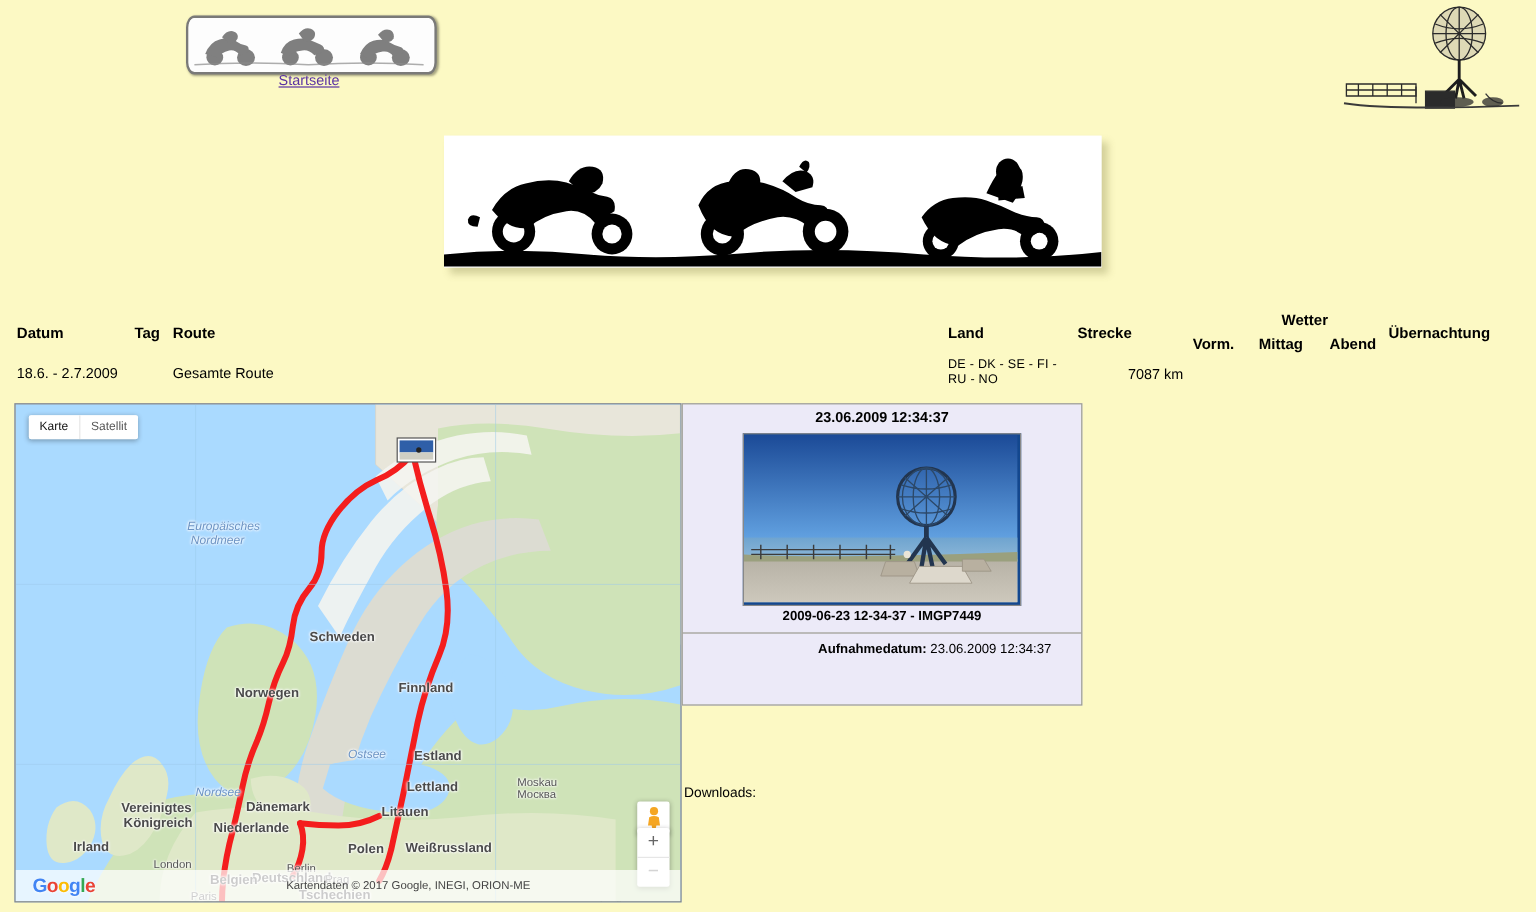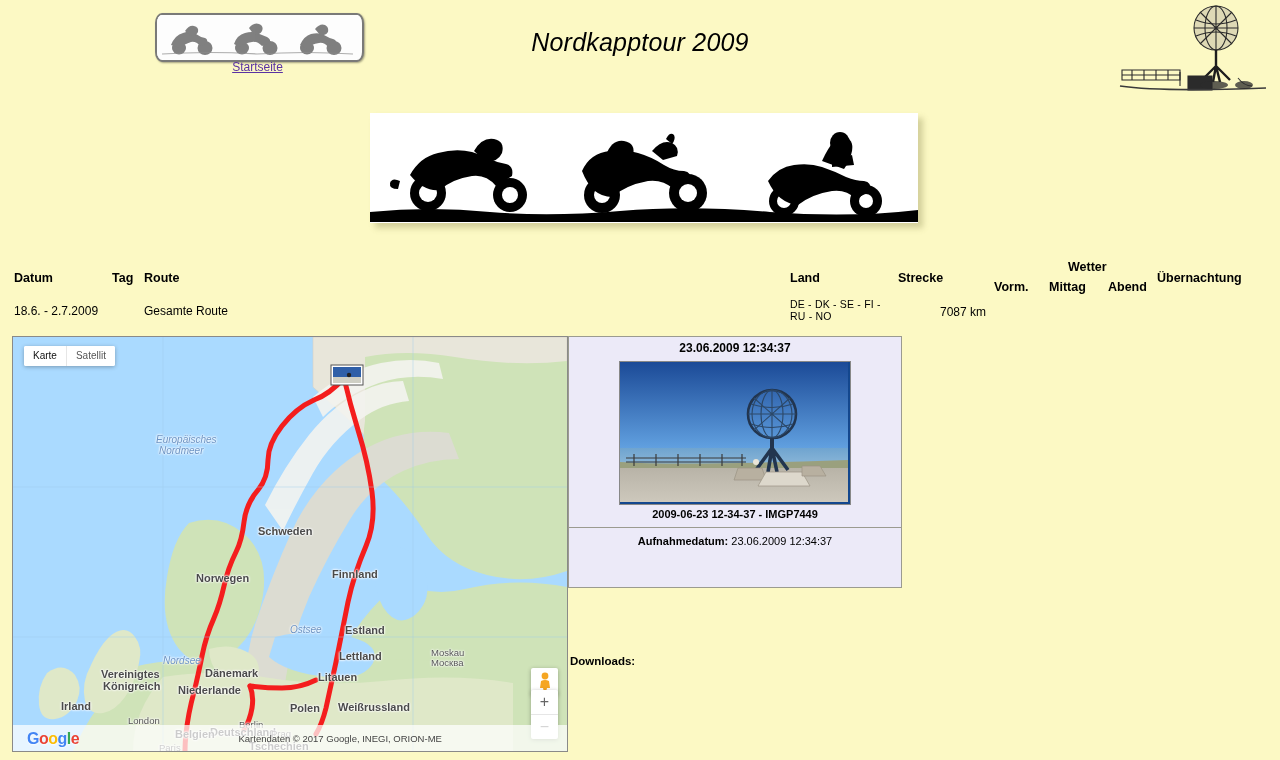--- a/index.html
+++ b/index.html
@@ -95,25 +95,25 @@
   .mlabel.city{color:#555;font-size:9.5px;font-weight:normal;}
   
   #photo-panel{
     position:absolute;left:568px;top:336px;width:334px;height:252px;
     background:#eceaf8;border:1px solid #9b9b90;box-sizing:border-box;
   }
   #photo-ts{width:100%;text-align:center;font-size:12px;font-weight:bold;padding-top:4px;}
   #photo-box{width:230px;height:142px;margin:6px auto 0;border:1px solid #888;overflow:hidden;position:relative;background:#13478e;}
   #photo-caption{width:100%;text-align:center;font-size:11px;font-weight:bold;padding-top:3px;}
   #photo-divider{width:100%;height:1px;background:#9b9b90;margin-top:7px;}
-  #photo-exif{width:100%;text-align:center;font-size:11px;padding-top:7px;}
+  #photo-exif{width:100%;text-align:center;font-size:11px;padding-top:7px;padding-left:44px;}
   #photo-exif b{font-weight:bold;}
   
   #downloads{position:absolute;left:568px;top:655px;width:420px;font-size:11.5px;}
-  #dl-title{font-weight:bold;padding-left:2px;}
+  #dl-title{font-weight:normal;padding-left:2px;}
   .dl-row{display:flex;margin-top:11px;padding-left:2px;}
   .dl-label{width:152px;}
   .dl-link{color:#5a32a3;text-decoration:underline;cursor:pointer;}
 </style>
 </head>
 <body>
 
 <div id="header">
 
   <div id="thumb-frame">
@@ -136,21 +136,20 @@
           <ellipse cx="177" cy="33" rx="7.5" ry="7"></ellipse>
         <path d="M143 30 q4-9 11-11 q8-2 13 1 q5 3 9 4 q4 1 3 5 l-8 3 q-4-5-9-4 q-8 1-12 6z"></path>
         <path d="M158 14 q5-6 10-4 q4 2 3 7 q-3 4-8 3z"></path>
       </g>
       <path d="M5 39 Q50 36 100 39 Q150 36 196 39" stroke="#8a8a8a" stroke-width="1.2" fill="none" opacity=".7"></path>
     </svg>
   </div>
 
   <div id="startseite-link">Startseite</div>
 
-  <div id="page-title">Nordkapptour 2009</div>
 
   <svg id="globe-art" viewBox="0 0 150 100">
     <g stroke="#2b2b2b" fill="none" stroke-width="1.1">
       <ellipse cx="98" cy="28" rx="22" ry="22" fill="#ded9b5"></ellipse>
       <path d="M76 28 h44 M98 6 v44 M82 12 q16 16 32 32 M114 12 q-16 16-32 32"></path>
       <ellipse cx="98" cy="28" rx="11" ry="22"></ellipse>
       <path d="M78 20 q20 8 40 0 M78 36 q20-8 40 0"></path>
       <path d="M98 50 v16 M98 66 l-14 14 M98 66 l14 14 M98 66 l-3 16 M98 66 l4 16" stroke-width="2.4" stroke="#1e1e1e"></path>
       <path d="M4 70 h58 v10 H4z M4 75 h58 M14 70 v10 M26 70 v10 M38 70 v10 M50 70 v10"></path>
       <path d="M62 72 v14"></path>

